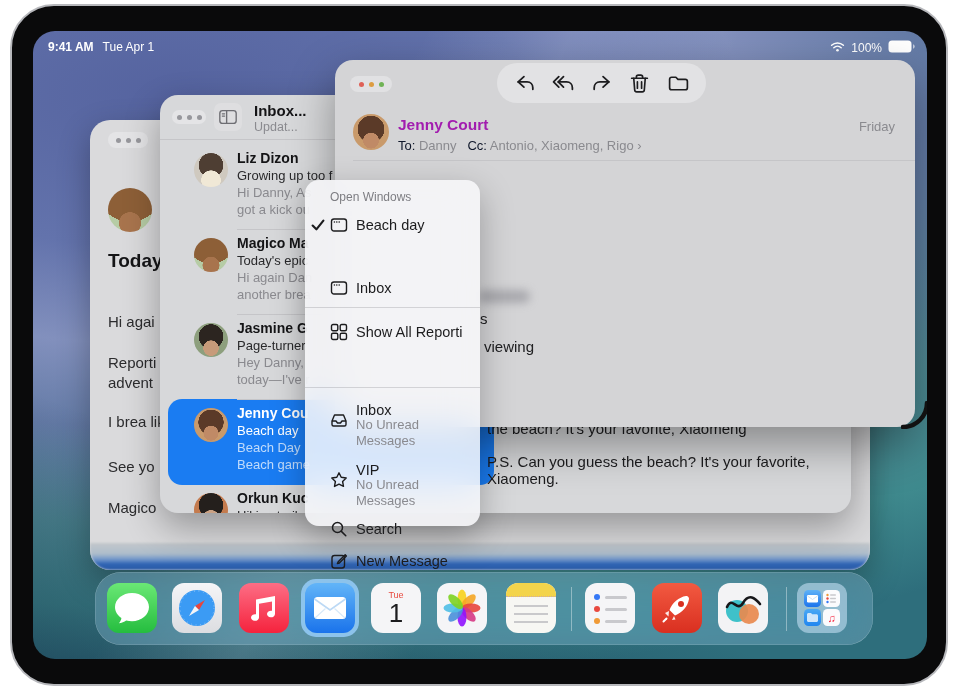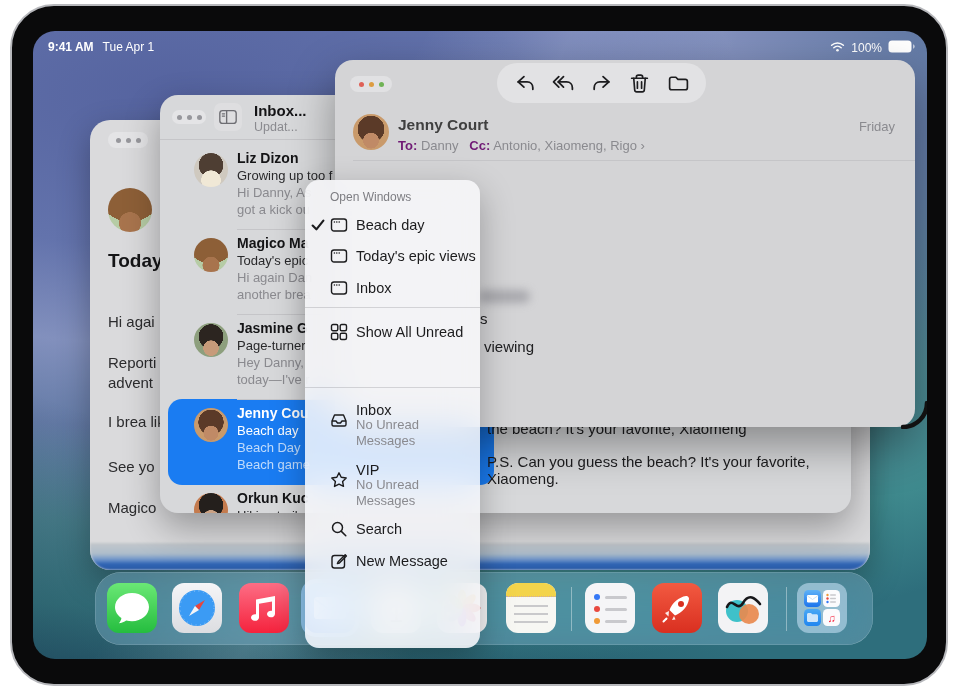--- a/index.html
+++ b/index.html
@@ -74,31 +74,31 @@
   .win-front{left:302px;top:29px;width:580px;height:367px;background:#d4d4d6;border-radius:18px;
              box-shadow:0 18px 46px rgba(0,0,0,0.38);}
   .fw-dots{left:15px;top:16px;width:42px;height:16px;background:#e1e1e3;}
   .fw-dots i:nth-child(1){background:#df6157;}
   .fw-dots i:nth-child(2){background:#dd9c41;}
   .fw-dots i:nth-child(3){background:#70b356;}
   .fw-toolbar{left:162px;top:3px;width:209px;height:40px;border-radius:20px;background:#e2e2e4;
               display:flex;align-items:center;justify-content:space-between;padding:0 16px;box-sizing:border-box;color:#1d1d1f;}
   .fw-toolbar .tb{width:24px;height:24px;display:flex;align-items:center;justify-content:center;}
   .fw-avatar{left:18px;top:54px;width:36px;height:36px;border-radius:50%;}
-  .fw-name{left:63px;top:56px;font-size:15.5px;font-weight:700;color:#404040;}
+  .fw-name{left:63px;top:56px;font-size:15.5px;font-weight:700;color:#a21caf;}
   .fw-meta{left:63px;top:78px;font-size:13px;color:#8a8a8f;white-space:nowrap;}
-  .fw-meta .lbl{color:#701a75;font-weight:bold;}
+  .fw-meta .lbl{color:#0f172a;}
   .fw-date{right:20px;top:59px;font-size:13px;color:#8a8a8f;}
   .fw-div{top:100px;left:18px;right:0;}
   .fw-smudge{left:143px;top:230px;width:52px;height:13px;border-radius:7px;background:rgba(118,118,126,0.45);filter:blur(4px);}
   .fw-frag{font-size:15px;color:#212123;}
   .resize-arc{left:868px;top:370px;width:28px;height:28px;z-index:40;}
 
   
-  .menu{left:272px;top:149px;width:175px;height:468px;border-radius:14px;z-index:30;
+  .menu{left:272px;top:149px;width:175px;height:346px;border-radius:14px;z-index:30;
         background:rgba(248,248,250,0.86);backdrop-filter:blur(18px) saturate(1.3);
         box-shadow:0 12px 34px rgba(0,0,0,0.28);color:#1c1c1e;}
   .m-h{left:25px;top:10px;font-size:12px;color:#7d7d82;}
   .m-row{position:absolute;left:0;right:0;height:22px;}
   .m-check{position:absolute;left:6px;top:4px;width:14px;height:14px;}
   .m-ic{position:absolute;left:25px;top:2px;width:18px;height:18px;}
   .m-lb{position:absolute;left:51px;top:0;font-size:14.5px;line-height:22px;white-space:nowrap;}
   .m-sub{position:absolute;left:51px;width:100px;font-size:13px;line-height:16px;color:#8a8a8f;}
   .m-sep{position:absolute;left:0;right:0;height:1px;background:rgba(60,60,67,0.18);}
 
@@ -315,31 +315,20 @@
           <svg width="18" height="18" viewBox="0 0 18 18" fill="none" stroke="#1c1c1e" stroke-width="1.4">
                 <rect x="1.5" y="3" width="15" height="12" rx="2.5"></rect>
                 <circle cx="4.4" cy="6" r="0.8" fill="#1c1c1e" stroke="none"></circle>
                 <circle cx="6.8" cy="6" r="0.8" fill="#1c1c1e" stroke="none"></circle>
                 <circle cx="9.2" cy="6" r="0.8" fill="#1c1c1e" stroke="none"></circle>
               </svg>
         </span>
         <span class="m-lb">Beach day</span>
       </div>
 
-      <div class="m-row" style="top:65px">
-        <span class="m-ic">
-          <svg width="18" height="18" viewBox="0 0 18 18" fill="none" stroke="#1c1c1e" stroke-width="1.4">
-                <rect x="1.5" y="3" width="15" height="12" rx="2.5"></rect>
-                <circle cx="4.4" cy="6" r="0.8" fill="#1c1c1e" stroke="none"></circle>
-                <circle cx="6.8" cy="6" r="0.8" fill="#1c1c1e" stroke="none"></circle>
-                <circle cx="9.2" cy="6" r="0.8" fill="#1c1c1e" stroke="none"></circle>
-              </svg>
-        </span>
-        <span class="m-lb">Today's epic views</span>
-      </div>
 
       <div class="m-row" style="top:97px">
         <span class="m-ic">
           <svg width="18" height="18" viewBox="0 0 18 18" fill="none" stroke="#1c1c1e" stroke-width="1.4">
                 <rect x="1.5" y="3" width="15" height="12" rx="2.5"></rect>
                 <circle cx="4.4" cy="6" r="0.8" fill="#1c1c1e" stroke="none"></circle>
                 <circle cx="6.8" cy="6" r="0.8" fill="#1c1c1e" stroke="none"></circle>
                 <circle cx="9.2" cy="6" r="0.8" fill="#1c1c1e" stroke="none"></circle>
               </svg>
         </span>
@@ -350,21 +339,21 @@
 
       <div class="m-row" style="top:141px">
         <span class="m-ic">
           <svg width="18" height="18" viewBox="0 0 18 18" fill="none" stroke="#1c1c1e" stroke-width="1.4">
                 <rect x="1.5" y="1.5" width="6.3" height="6.3" rx="1.5"></rect>
                 <rect x="10.2" y="1.5" width="6.3" height="6.3" rx="1.5"></rect>
                 <rect x="1.5" y="10.2" width="6.3" height="6.3" rx="1.5"></rect>
                 <rect x="10.2" y="10.2" width="6.3" height="6.3" rx="1.5"></rect>
               </svg>
         </span>
-        <span class="m-lb">Show All Unread</span>
+        <span class="m-lb">Show All Reporti</span>
       </div>
 
 
       <div class="m-sep" style="top:207px"></div>
 
       <div class="m-row" style="top:219px;height:52px">
         <span class="m-ic" style="top:12px">
           <svg width="18" height="18" viewBox="0 0 18 18" fill="none" stroke="#1c1c1e" stroke-width="1.4" stroke-linejoin="round">
                 <path d="M2 10 L4.5 4 H13.5 L16 10 V13.5 A1.5 1.5 0 0 1 14.5 15 H3.5 A1.5 1.5 0 0 1 2 13.5 Z"></path>
                 <path d="M2 10 H6 L7.5 12 H10.5 L12 10 H16"></path>

